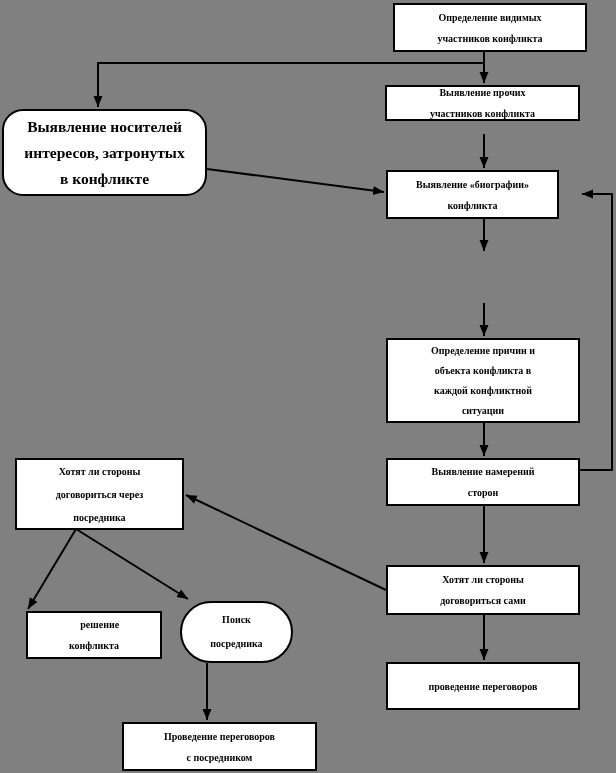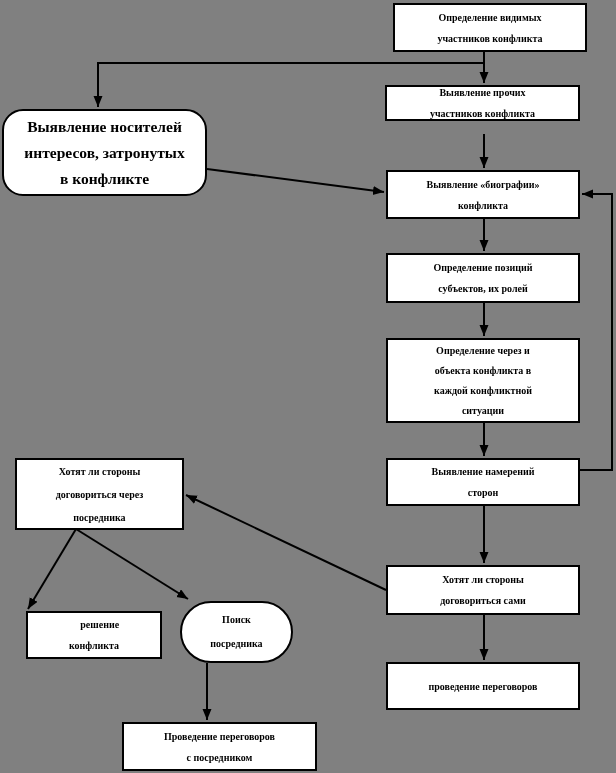--- a/index.html
+++ b/index.html
@@ -83,32 +83,28 @@
     <span class="label">Выявление прочих
 участников конфликта</span>
   </div>
 
   <div class="node n-stakeholders" style="left:2px; top:109px; width:205px; height:87px;border-radius:21px;">
     <span class="label">Выявление носителей
 интересов, затронутых
 в конфликте</span>
   </div>
 
-  <div class="node" style="left:386px; top:170px; width:194px; height:49px;">
+  <div class="node" style="left:386px; top:170px; width:173px; height:49px;">
     <span class="label">Выявление «биографии»
 конфликта</span>
   </div>
 
-  <div class="node" style="left:386px; top:253px; width:194px; height:50px;">
-    <span class="label">Определение позиций
-субъектов, их ролей</span>
-  </div>
 
   <div class="node n-causes" style="left:386px; top:338px; width:194px; height:85px;">
-    <span class="label">Определение через и
+    <span class="label">Определение причин и
 объекта конфликта в
 каждой конфликтной
 ситуации</span>
   </div>
 
   <div class="node" style="left:386px; top:458px; width:194px; height:48px;align-items:center;">
     <span class="label">Выявление намерений
 сторон</span>
   </div>
 

